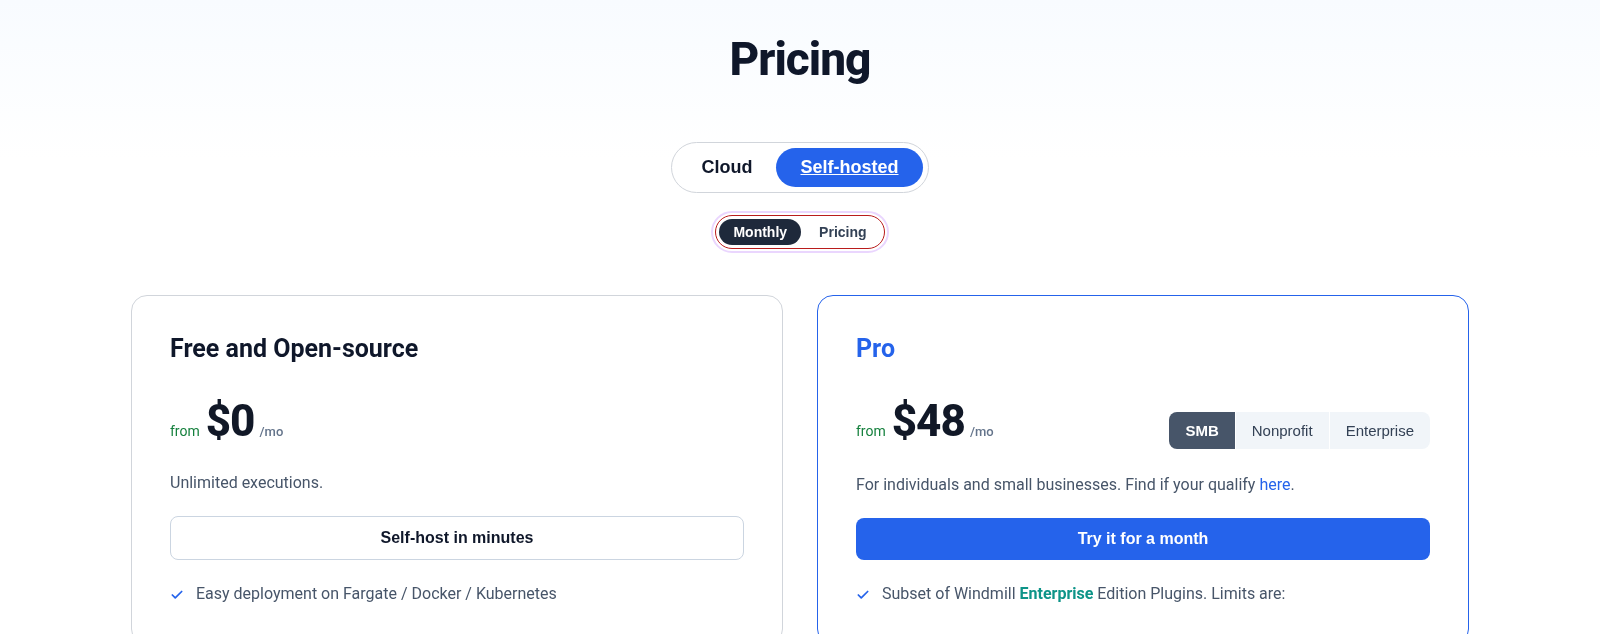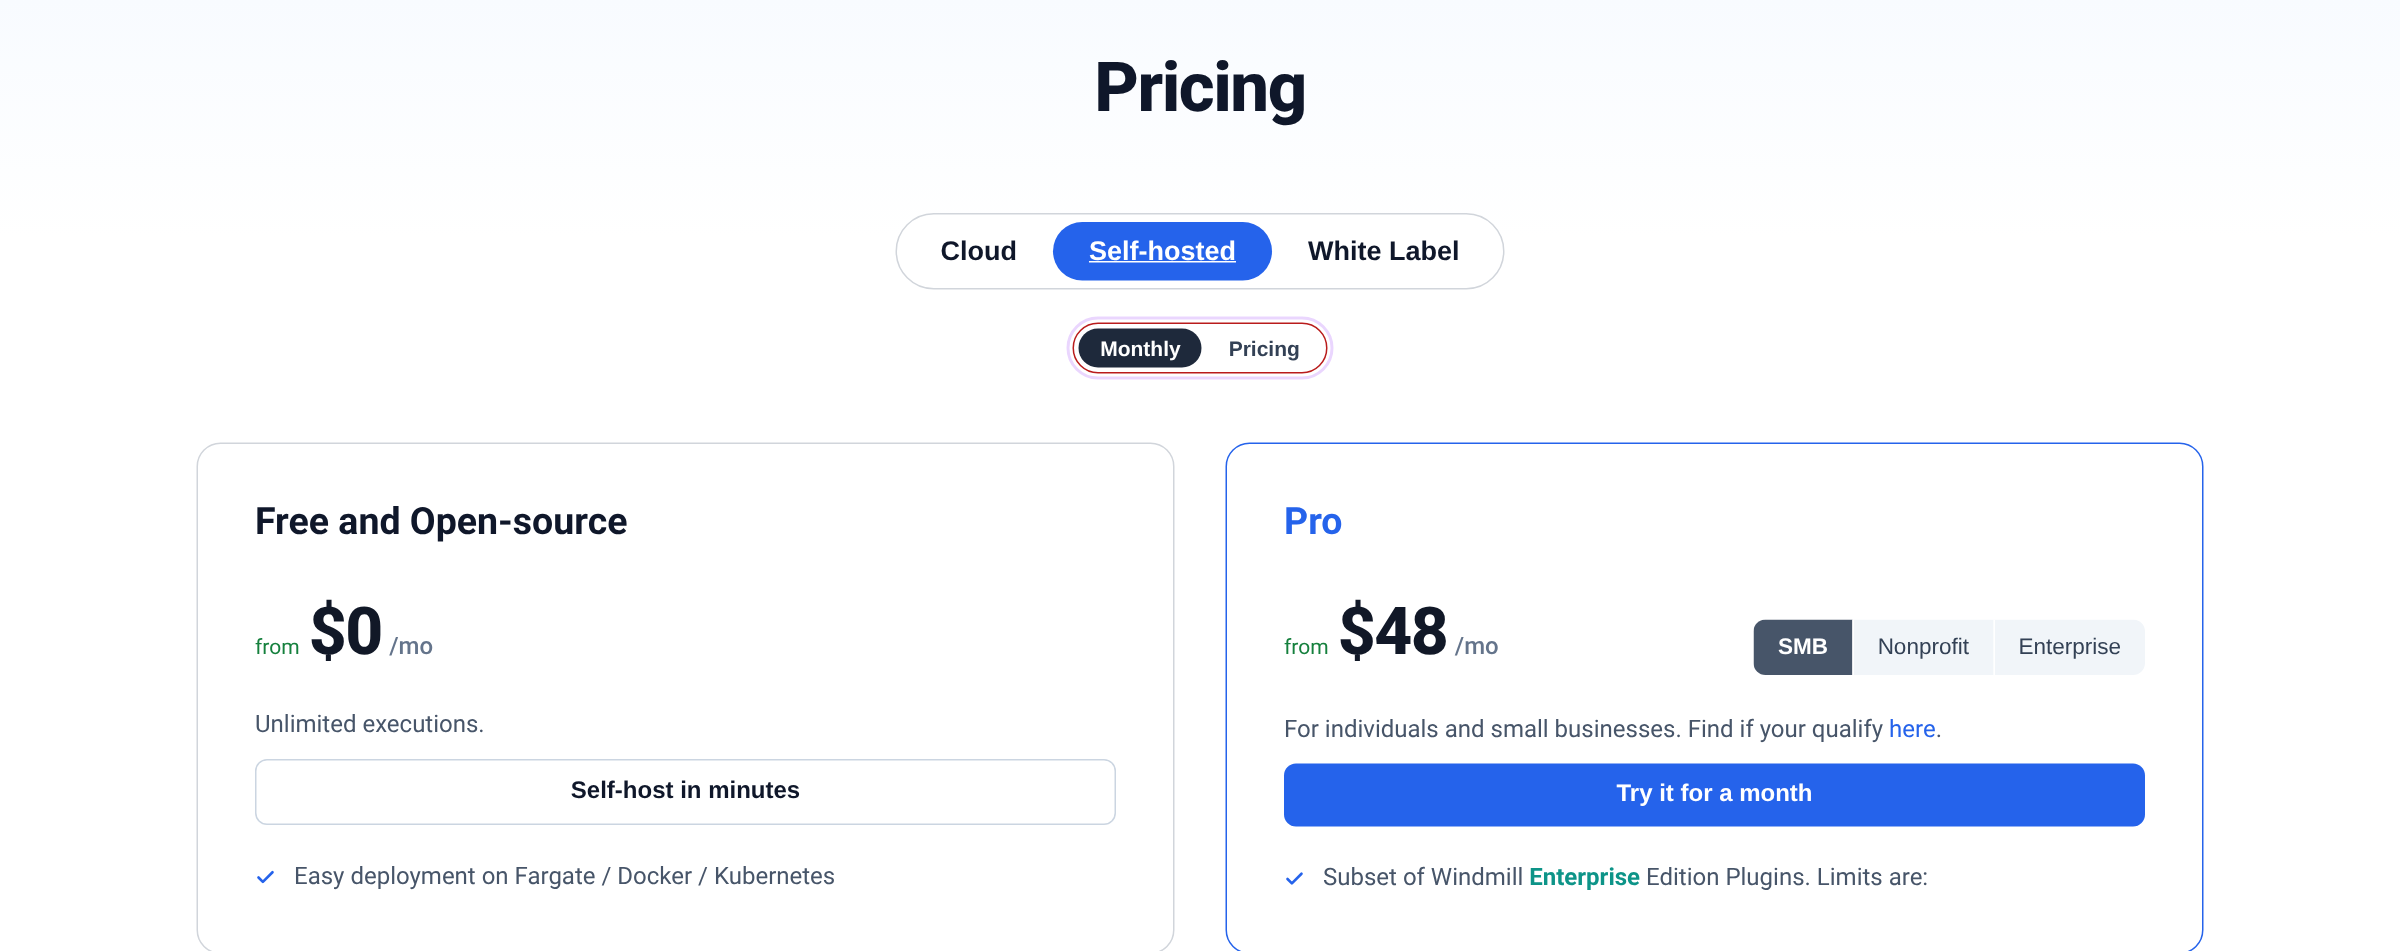--- a/index.html
+++ b/index.html
@@ -115,39 +115,39 @@
     color: #15803d;
     margin-right: 6px;
   }
   .price-amount {
     font-size: 44px;
     font-weight: 800;
     color: #111827;
     letter-spacing: -1px;
   }
   .price-period {
-    font-size: 16px;
+    font-size: 13px;
     color: #64748b;
     margin-left: 5px;
     font-weight: 500;
   }
   .price-desc {
     font-size: 16px;
     color: #475569;
     margin-top: 26px;
   }
   .price-desc a { color: #2563eb; text-decoration: none; }
   .cta-button {
     width: 100%;
     padding: 12px 16px;
     font-size: 16px;
     font-weight: 700;
     border-radius: 8px;
     cursor: pointer;
-    margin-top: 14px;
+    margin-top: 24px;
   }
   .cta-outline {
     background: #fff;
     border: 1px solid #cbd5e1;
     color: #0f172a;
   }
   .cta-primary {
     background: #2563eb;
     border: none;
     color: #fff;
@@ -194,21 +194,20 @@
 </head>
 <body>
 
 <div class="container">
   <h1 class="title">Pricing</h1>
 
   <div class="deployment-tabs">
     <div class="deployment-tabs-inner">
       <button class="deployment-tab">Cloud</button>
       <button class="deployment-tab active">Self-hosted</button>
-      <button class="deployment-tab">White Label</button>
     </div>
   </div>
 
   <div class="period-tabs">
     <div class="period-tabs-inner">
       <button class="period-tab active">Monthly</button>
       <button class="period-tab">Pricing</button>
     </div>
   </div>
 

